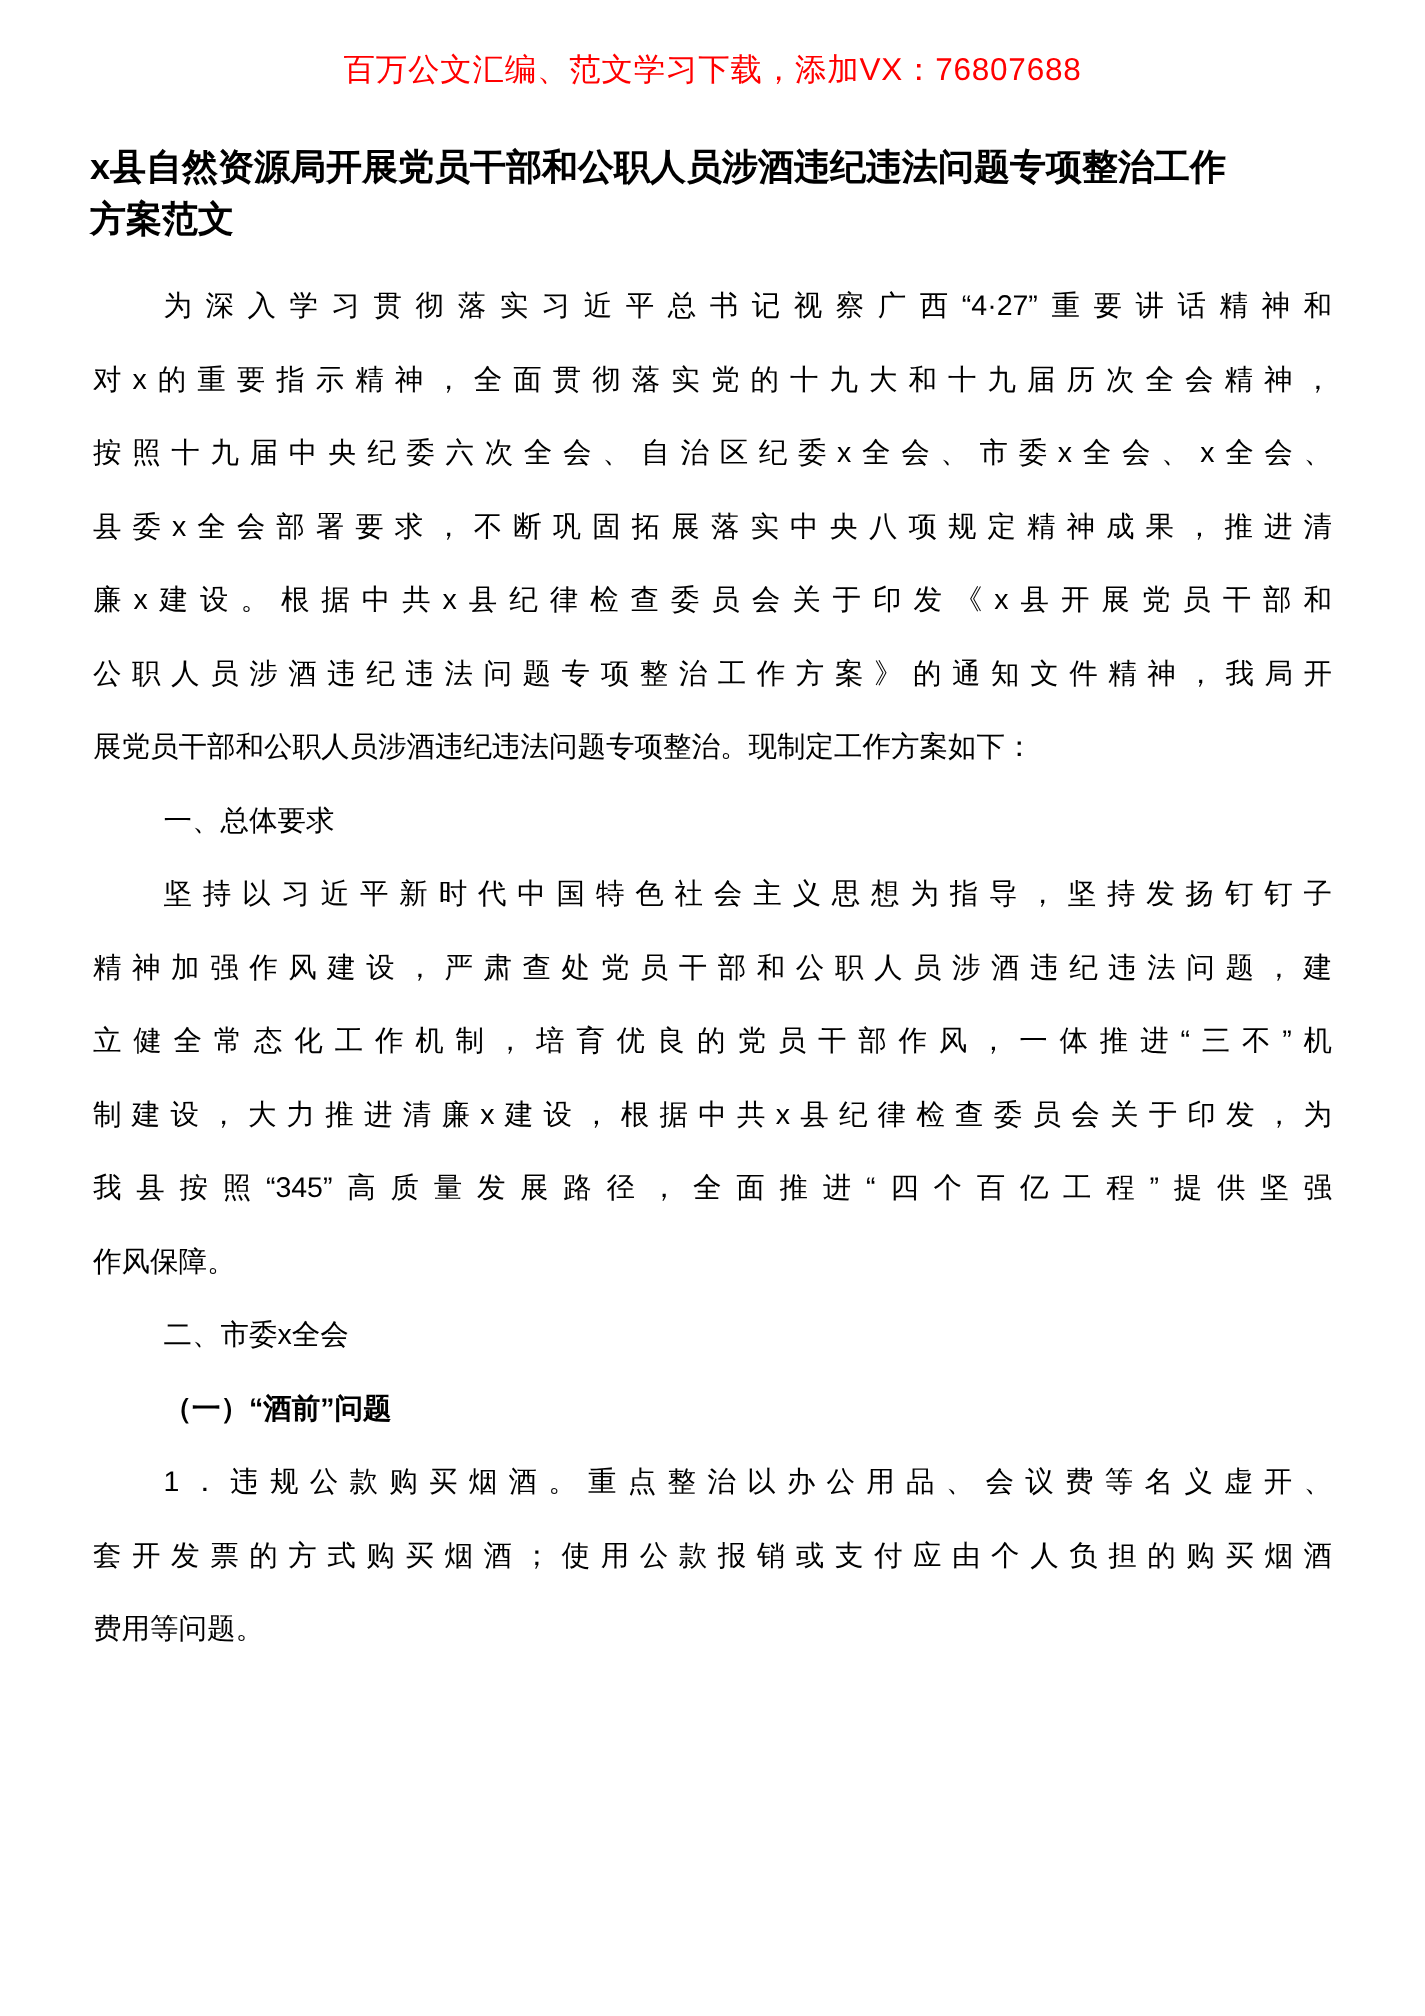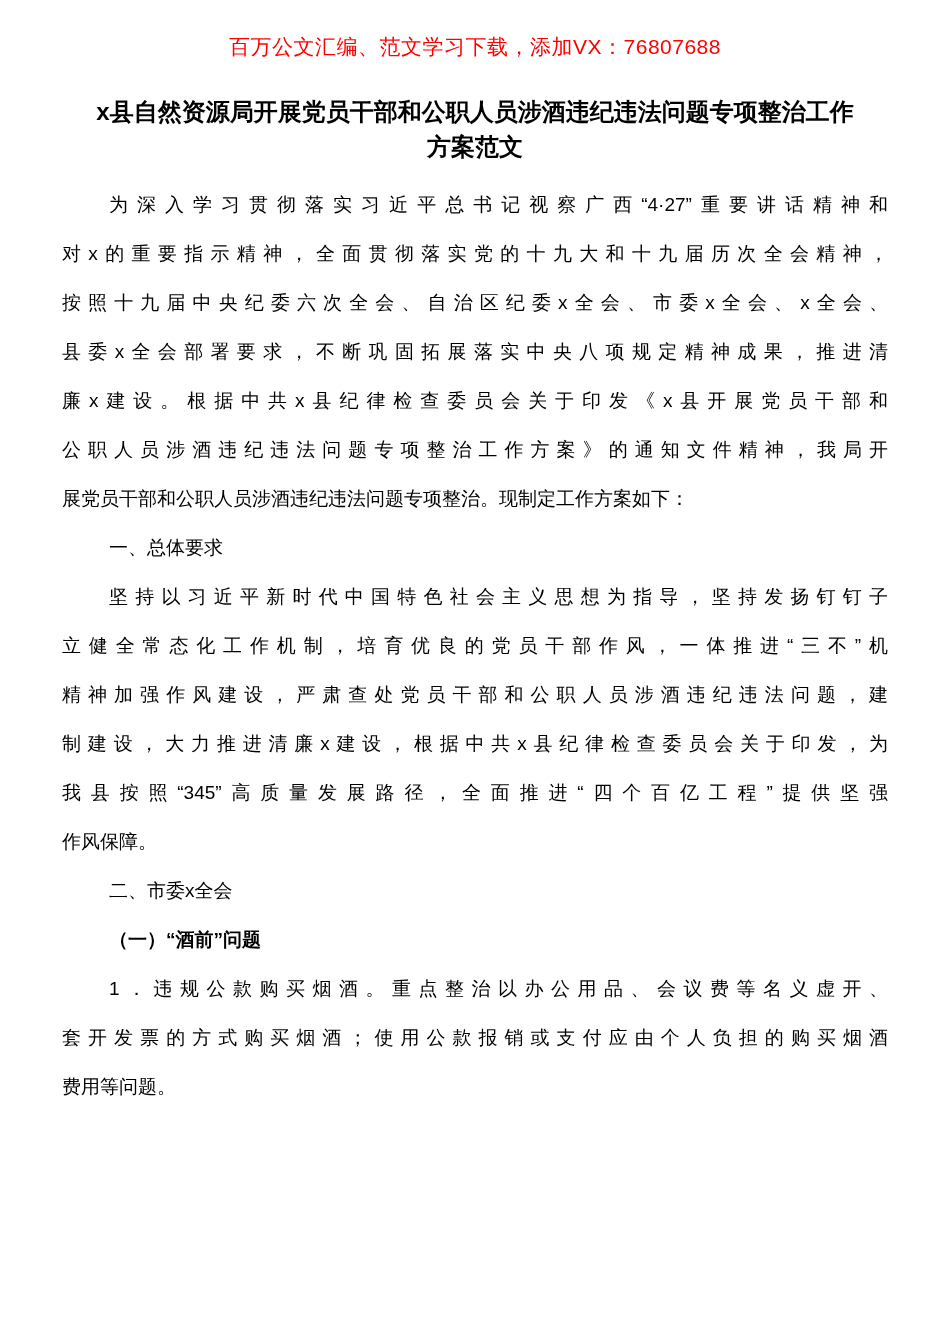--- a/index.html
+++ b/index.html
@@ -18,21 +18,20 @@
   }
   .banner {
     padding-top: 32px;
     text-align: center;
     font-size: 21px;
     line-height: 30px;
     letter-spacing: 0.5px;
   }
   .title {
     margin: 32px 60px 0;
-    text-align: center;
     font-size: 24px;
     font-weight: bold;
     line-height: 35px;
   }
   .content {
     margin: 16px 62px 0;
     font-size: 19px;
     line-height: 49px;
     text-align: left;
   }
@@ -70,22 +69,22 @@
         <div class="line fill">县委x全会部署要求，不断巩固拓展落实中央八项规定精神成果，推进清</div>
         <div class="line fill">廉x建设。根据中共x县纪律检查委员会关于印发《x县开展党员干部和</div>
         <div class="line fill">公职人员涉酒违纪违法问题专项整治工作方案》的通知文件精神，我局开</div>
         <div class="line">展党员干部和公职人员涉酒违纪违法问题专项整治。现制定工作方案如下：</div>
       </div>
       <div class="para">
         <div class="line first">一、总体要求</div>
       </div>
       <div class="para">
         <div class="line first fill">坚持以习近平新时代中国特色社会主义思想为指导，坚持发扬钉钉子</div>
+        <div class="line fill">精神加强作风建设，严肃查处党员干部和公职人员涉酒违纪违法问题，建</div>
         <div class="line fill">立健全常态化工作机制，培育优良的党员干部作风，一体推进“三不”机</div>
-        <div class="line fill">精神加强作风建设，严肃查处党员干部和公职人员涉酒违纪违法问题，建</div>
         <div class="line fill">制建设，大力推进清廉x建设，根据中共x县纪律检查委员会关于印发，为</div>
         <div class="line fill">我县按照“345”高质量发展路径，全面推进“四个百亿工程”提供坚强</div>
         <div class="line">作风保障。</div>
       </div>
       <div class="para">
         <div class="line first">二、市委x全会</div>
       </div>
       <div class="para bold">
         <div class="line first">（一）“酒前”问题</div>
       </div>

